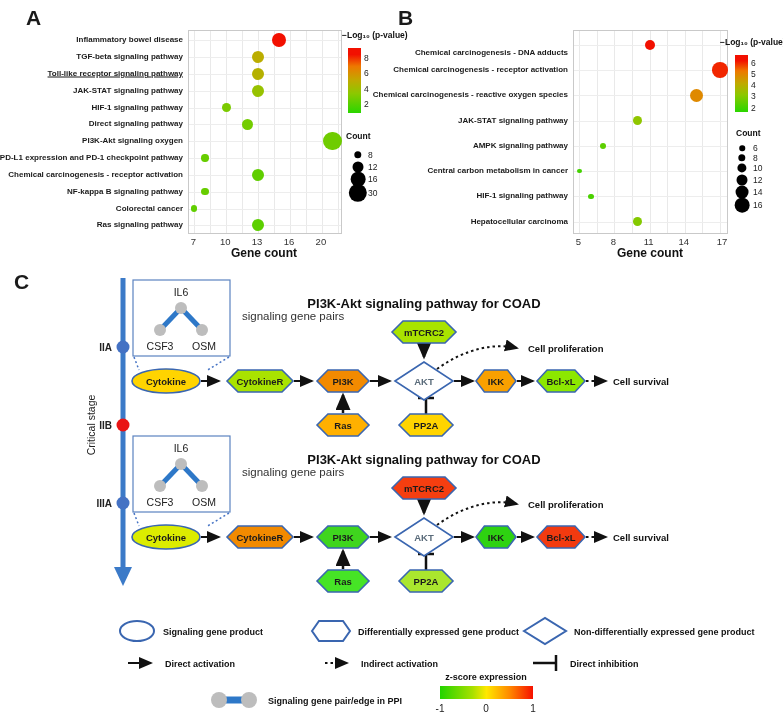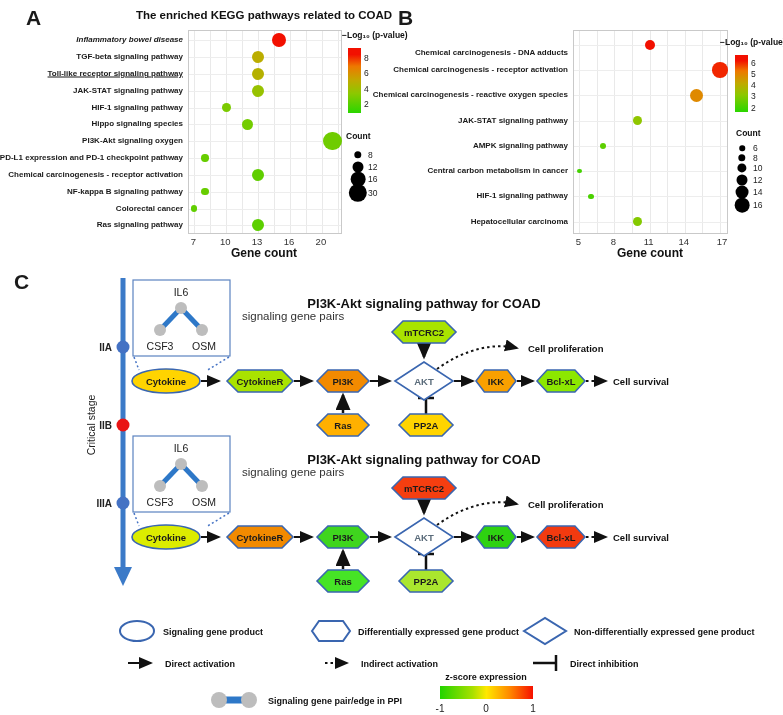--- a/index.html
+++ b/index.html
@@ -41,21 +41,20 @@
 </style>
 </head>
 <body>
 
 <div class="fig" id="fig">
 
   <div class="panel-label" style="left:26px;top:6px">A</div>
   <div class="panel-label" style="left:398px;top:6px">B</div>
   <div class="panel-label" style="left:14px;top:270px">C</div>
 
-  <div class="chart-title" style="left:264px;top:9px">The enriched KEGG pathways related to COAD</div>
   <div class="xlabel" style="left:264px;top:246px">Gene count</div>
   <div class="xlabel" style="left:650px;top:246px">Gene count</div>
 
   <svg id="panelC" width="783" height="447" viewBox="0 0 783 447" style="position:absolute;left:0;top:268px">
     <defs>
       <marker id="arr" markerWidth="9" markerHeight="9" viewBox="0 0 9 9" refX="6" refY="3" orient="auto">
         <path d="M0,0 L7,3 L0,6 Z" fill="#111"></path>
       </marker>
       <linearGradient id="zgrad" x1="0" y1="0" x2="1" y2="0">
           <stop offset="0%" stop-color="#22D400"></stop>
@@ -227,26 +226,26 @@
       <div class="dot" title="JAK-STAT signaling pathway" style="left: 63.1px; top: 53.8px; width: 12px; height: 12px; background: rgb(151, 194, 0);"></div>
       <div class="dot" title="HIF-1 signaling pathway" style="left: 32.6px; top: 72px; width: 9.2px; height: 9.2px; background: rgb(123, 202, 0);"></div>
       <div class="dot" title="Hippo signaling pathway" style="left: 52.9px; top: 87.9px; width: 11px; height: 11px; background: rgb(115, 204, 0);"></div>
       <div class="dot" title="PI3K-Akt signaling pathway" style="left: 134.3px; top: 101.1px; width: 18.4px; height: 18.4px; background: rgb(111, 204, 0);"></div>
       <div class="dot" title="PD-L1 expression and PD-1 checkpoint pathway" style="left: 12.3px; top: 123.4px; width: 7.4px; height: 7.4px; background: rgb(103, 205, 0);"></div>
       <div class="dot" title="Chemical carcinogenesis - receptor activation" style="left: 63.1px; top: 137.9px; width: 12px; height: 12px; background: rgb(96, 206, 0);"></div>
       <div class="dot" title="NF-kappa B signaling pathway" style="left: 12.3px; top: 157.1px; width: 7.4px; height: 7.4px; background: rgb(103, 205, 0);"></div>
       <div class="dot" title="Colorectal cancer" style="left: 2.1px; top: 174.4px; width: 6.4px; height: 6.4px; background: rgb(96, 206, 0);"></div>
       <div class="dot" title="Ras signaling pathway" style="left: 63.1px; top: 188.4px; width: 12px; height: 12px; background: rgb(92, 207, 0);"></div>
     </div>
-    <div class="ylab" style="right: 600px; top: 39.3px; font-style: italic;">Inflammatory bowel disease</div>
+    <div class="ylab" style="right: 600px; top: 39.3px;">Inflammatory bowel disease</div>
     <div class="ylab" style="right: 600px; top: 56.1px;">TGF-beta signaling pathway</div>
     <div class="ylab" style="right: 600px; top: 72.9px; text-decoration: underline;">Toll-like receptor signaling pathway</div>
     <div class="ylab" style="right: 600px; top: 89.8px;">JAK-STAT signaling pathway</div>
     <div class="ylab" style="right: 600px; top: 106.6px;">HIF-1 signaling pathway</div>
-    <div class="ylab" style="right: 600px; top: 123.4px;">Hippo signaling species</div>
+    <div class="ylab" style="right: 600px; top: 123.4px;">Direct signaling pathway</div>
     <div class="ylab" style="right: 600px; top: 140.3px;">PI3K-Akt signaling oxygen</div>
     <div class="ylab" style="right: 600px; top: 157.1px;">PD-L1 expression and PD-1 checkpoint pathway</div>
     <div class="ylab" style="right: 600px; top: 173.9px;">Chemical carcinogenesis - receptor activation</div>
     <div class="ylab" style="right: 600px; top: 190.8px;">NF-kappa B signaling pathway</div>
     <div class="ylab" style="right: 600px; top: 207.6px;">Colorectal cancer</div>
     <div class="ylab" style="right: 600px; top: 224.4px;">Ras signaling pathway</div>
     <div class="xtick" style="left: 193.3px; top: 236px;">7</div>
     <div class="xtick" style="left: 225.2px; top: 236px;">10</div>
     <div class="xtick" style="left: 257.1px; top: 236px;">13</div>
     <div class="xtick" style="left: 289px; top: 236px;">16</div>

